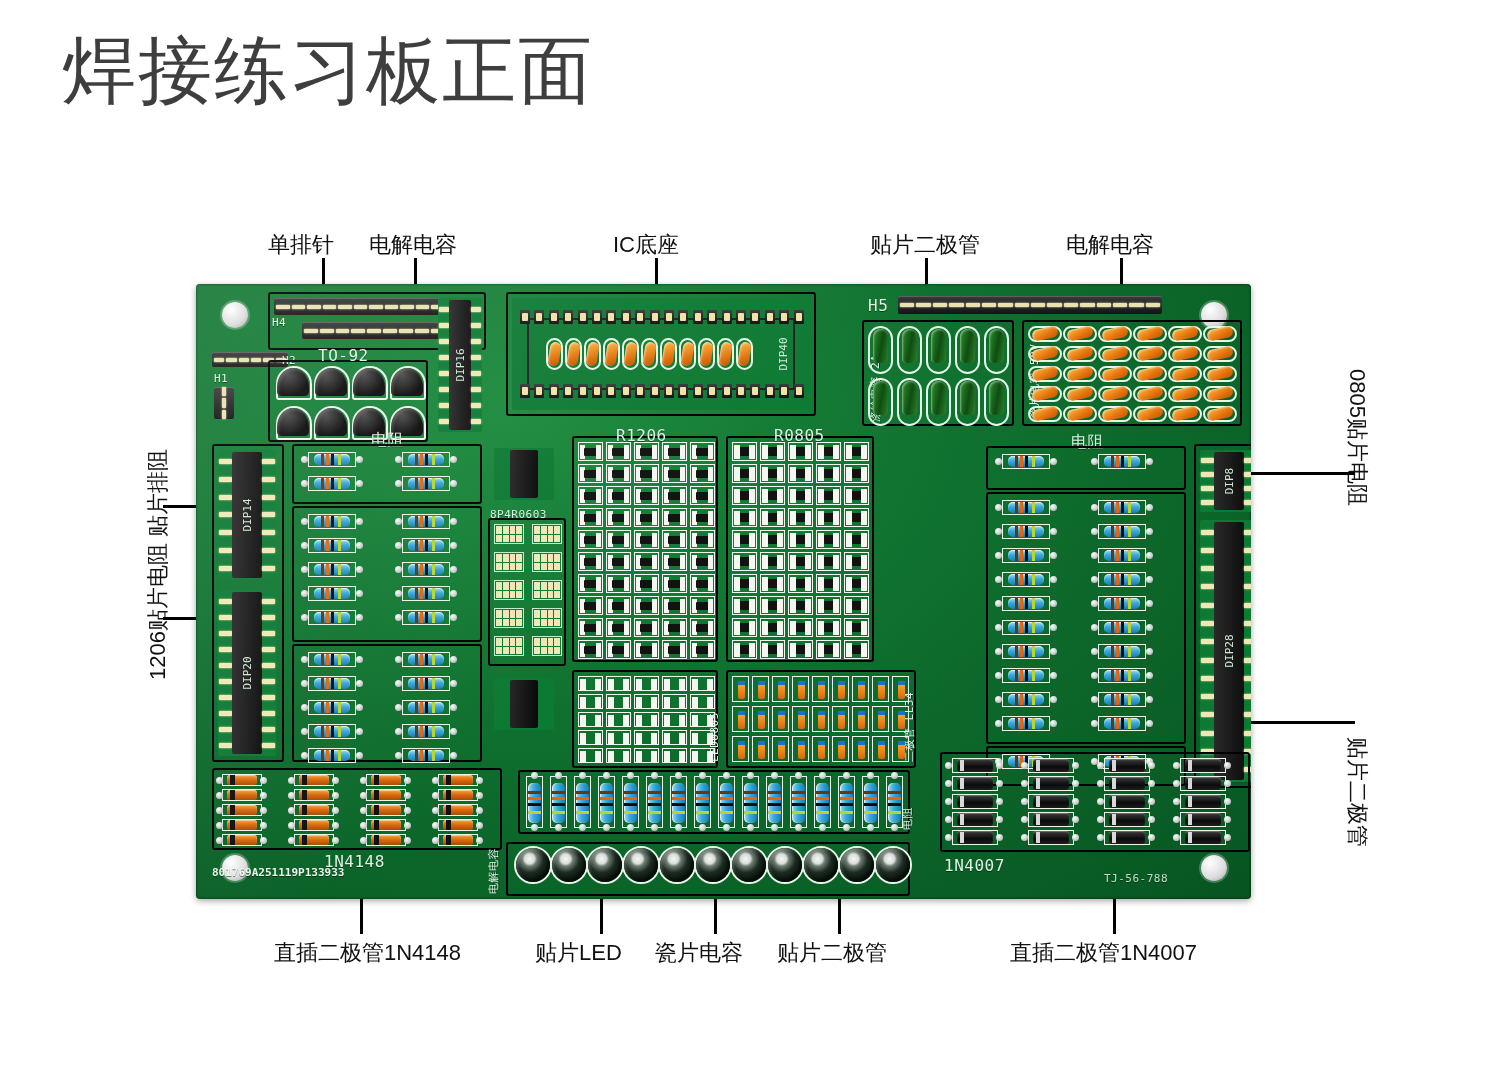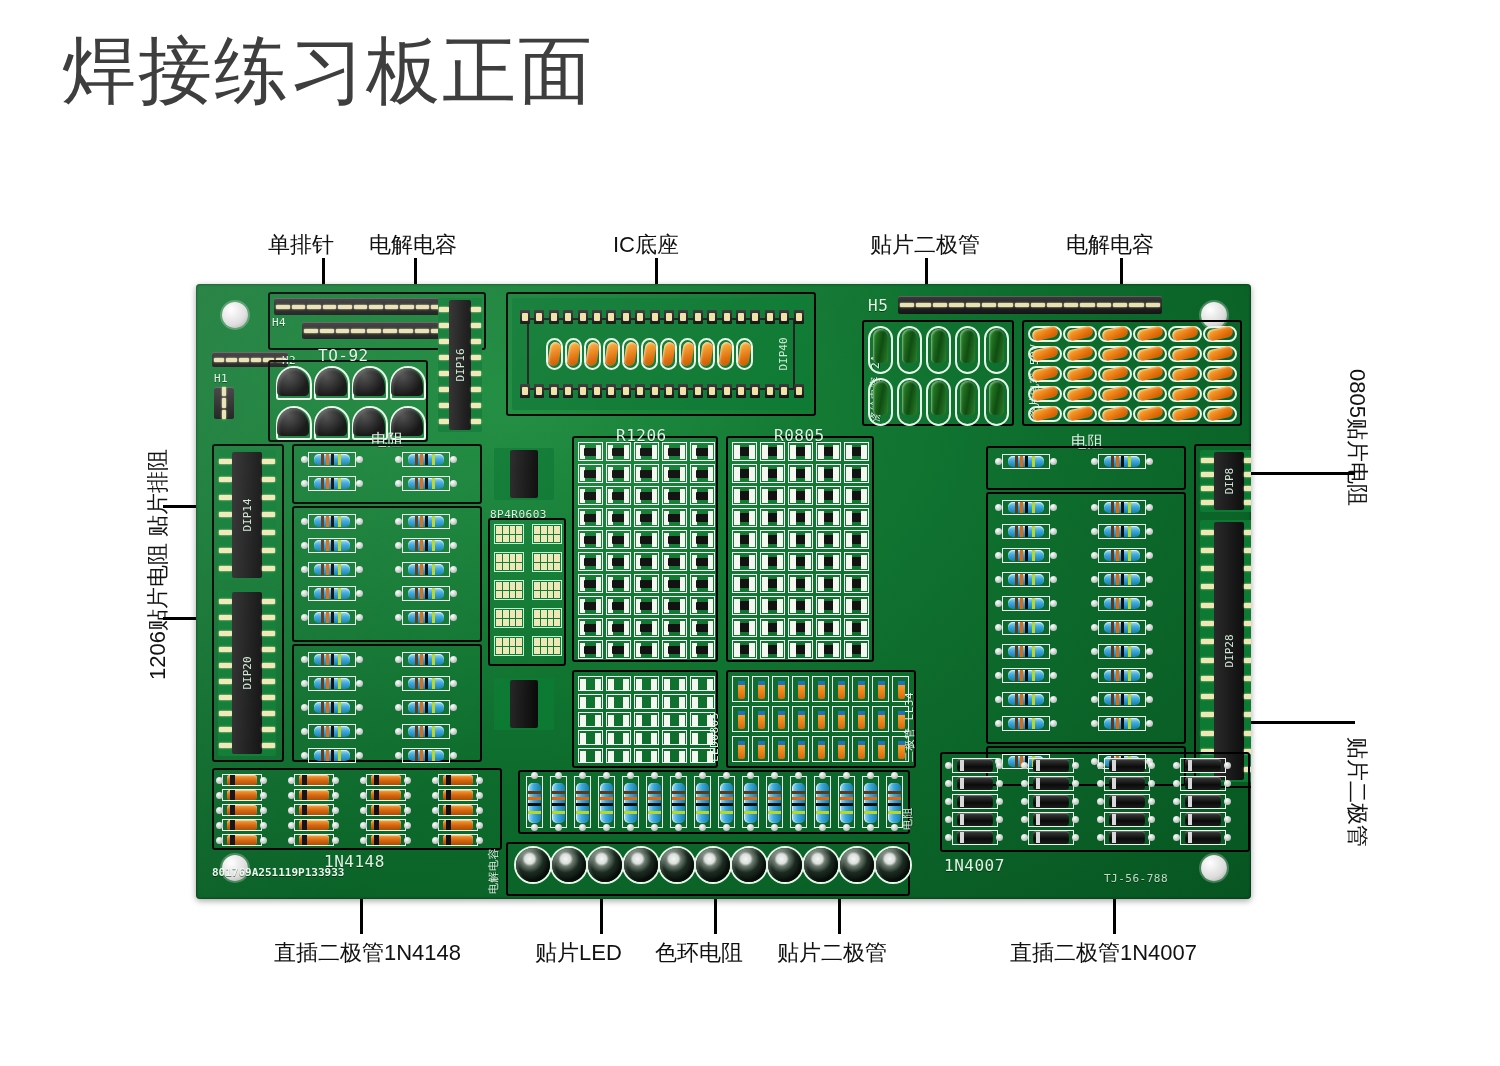--- a/index.html
+++ b/index.html
@@ -170,21 +170,21 @@
 
 <div class="callout" style="left:1066px;top:230px;">电解电容</div>
 <div class="leader v" style="left:1120px;top:258px;height:58px;"></div>
 
 <div class="callout" style="left:274px;top:938px;">直插二极管1N4148</div>
 <div class="leader v" style="left:360px;top:852px;height:82px;"></div>
 
 <div class="callout" style="left:535px;top:938px;">贴片LED</div>
 <div class="leader v" style="left:600px;top:660px;height:274px;"></div>
 
-<div class="callout" style="left:655px;top:938px;">色环电阻</div>
+<div class="callout" style="left:655px;top:938px;">瓷片电容</div>
 <div class="leader v" style="left:714px;top:820px;height:114px;"></div>
 
 <div class="callout" style="left:777px;top:938px;">贴片二极管</div>
 <div class="leader v" style="left:838px;top:892px;height:42px;"></div>
 
 <div class="callout" style="left:1010px;top:938px;">直插二极管1N4007</div>
 <div class="leader v" style="left:1113px;top:862px;height:72px;"></div>
 
 <div class="callout vert-l" style="left:143px;top:680px;">1206贴片电阻  贴片排阻</div>
 <div class="leader h" style="left:163px;top:505px;width:48px;"></div>

